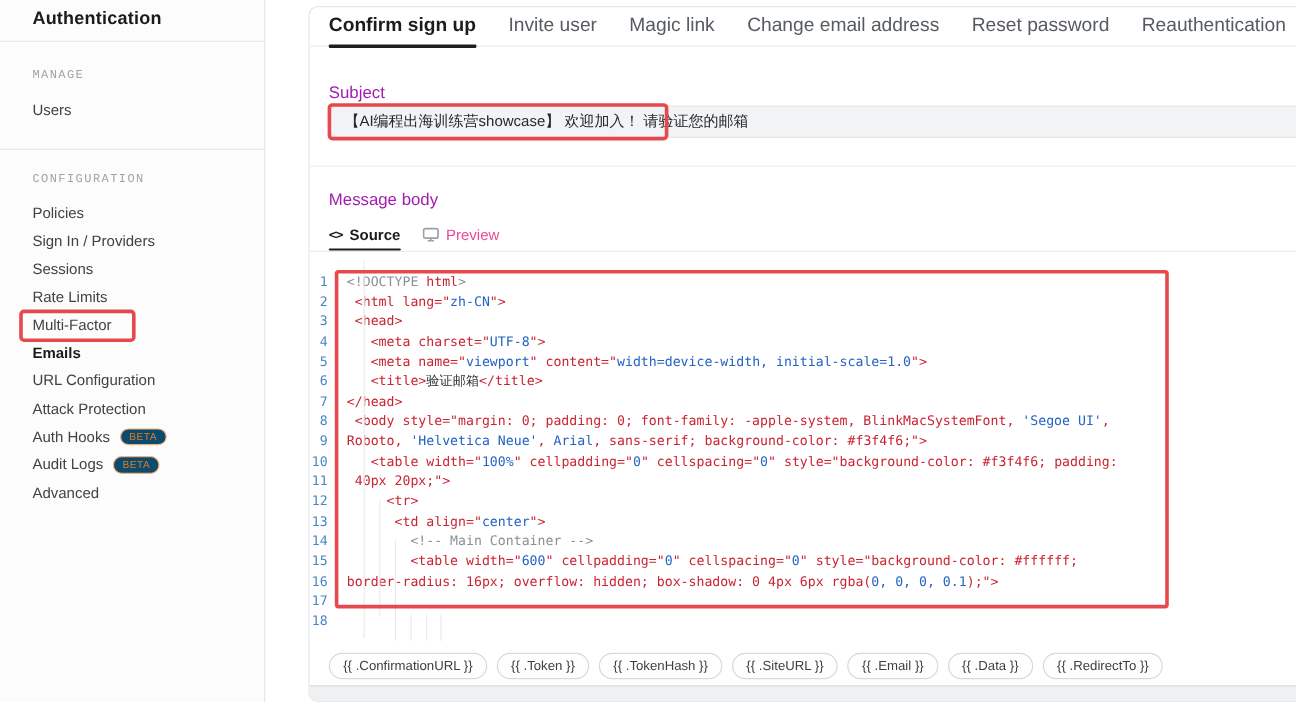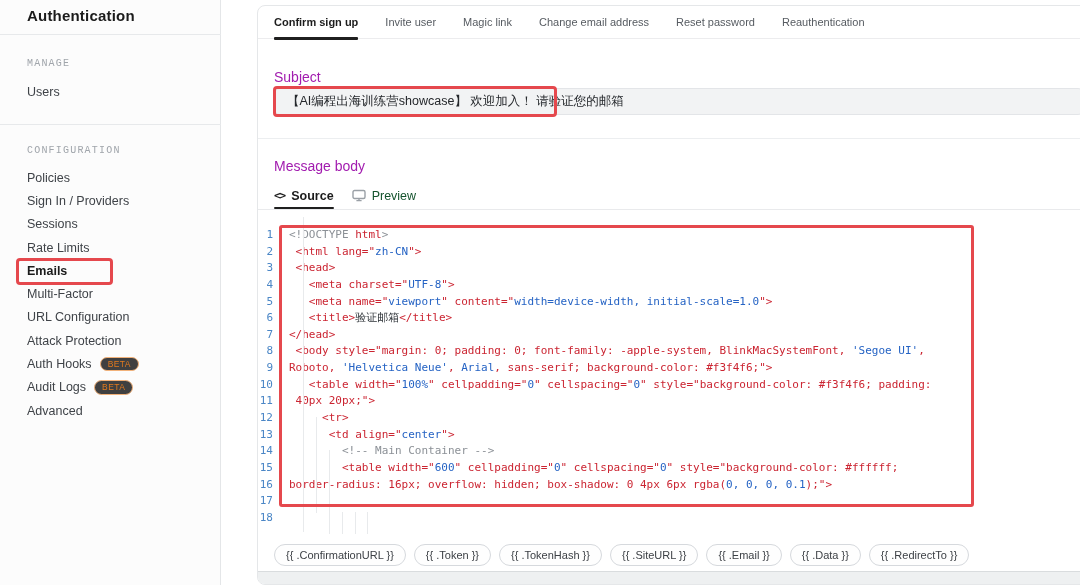--- a/index.html
+++ b/index.html
@@ -13,43 +13,43 @@
   .sb-divider { position:absolute; left:0; width:221px; height:1px; background:#e7e9eb; }
   .sb-section-label { position:absolute; left:27px; font-family:Liberation Mono, monospace;
     font-size:10px; letter-spacing:1.2px; color:#a0a5ab; }
   .sb-items { position:absolute; left:0; width:262px; }
   .sb-item { position:relative; height:23.3px; display:flex; align-items:center; padding-left:27px;
     font-size:12.5px; color:#3f4348; cursor:pointer; }
   .sb-item.active { font-weight:700; color:#1b1b1b; }
   .sb-item.active .row-bg { position:absolute; left:8px; right:9px; top:0; bottom:0;
     background:#f0f0f1; border-radius:4px; z-index:-1; }
   .badge { margin-left:8px; font-size:8.5px; letter-spacing:.4px; color:var(--badge);
-    border:1px solid #f2b27a; background:#404040; border-radius:999px; padding:1.5px 7px 1px; line-height:1.2; }
+    border:1px solid #f2b27a; background:#0c4a6e; border-radius:999px; padding:1.5px 7px 1px; line-height:1.2; }
 
   
   .card { position:absolute; left:257px; top:5px; width:840px; height:580px;
     background:#fff; border:1px solid #e5e7e9; border-radius:8px; overflow:hidden; }
   .tabbar { position:absolute; left:0; top:0; width:100%; height:33px;
     display:flex; align-items:center; gap:27px; padding-left:16px;
     border-bottom:1px solid #ececee; }
-  .tab { font-size:11px; color:#565b61; cursor:pointer; position:relative; height:33px;
+  .tab { font-size:16px; color:#565b61; cursor:pointer; position:relative; height:33px;
     display:flex; align-items:center; }
   .tab.active { color:#1c1c1c; font-weight:700; }
   .tab.active::after { content:""; position:absolute; left:0; right:0; bottom:-1px; height:2.5px;
     background:var(--underline); border-radius:1px; }
 
   .field-label { position:absolute; left:16px; font-size:14px; color:#a21caf; }
   .subject-input { position:absolute; left:16px; top:82px; width:810px; height:27px;
     background:#f2f3f4; border:1px solid #e3e5e8; border-radius:6px;
     display:flex; align-items:center; padding-left:12px; }
   .subject-text { font-size:12.5px; color:#25282c; white-space:nowrap; }
   .card-divider { position:absolute; left:0; top:132px; width:100%; height:1px; background:#eceef0; }
 
   .view-tabs { position:absolute; left:16px; top:176px; display:flex; gap:18px; height:27px; }
-  .view-tab { display:flex; align-items:center; gap:6px; font-size:12.5px; color:#14532d; cursor:pointer; position:relative; }
+  .view-tab { display:flex; align-items:center; gap:6px; font-size:12.5px; color:#ec4899; cursor:pointer; position:relative; }
   .view-tab.active { color:#1c1c1c; font-weight:700; }
   .view-tab.active::after { content:""; position:absolute; left:0; right:0; bottom:0; height:2.5px;
     background:var(--underline); border-radius:1px; }
   .code-glyph { font-family:"DejaVu Sans Mono", monospace; font-size:11px; font-weight:700; letter-spacing:-1px; }
   .monitor-svg { display:block; }
 
   
   .editor { position:absolute; left:0; top:203px; width:100%; height:324px;
     background:#fff; border-top:1px solid #e9eaec; cursor:text; }
   .gutter { position:absolute; left:0; top:17px; width:15px; text-align:right;
@@ -100,26 +100,26 @@
       </div>
       <div class="sb-item">
         <span>Sign In / Providers</span>
       </div>
       <div class="sb-item">
         <span>Sessions</span>
       </div>
       <div class="sb-item">
         <span>Rate Limits</span>
       </div>
+      <div class="sb-item">
+        <span>Multi-Factor</span>
+      </div>
       <div class="sb-item active">
         <div class="row-bg"></div>
         <span>Emails</span>
-      </div>
-      <div class="sb-item">
-        <span>Multi-Factor</span>
       </div>
       <div class="sb-item">
         <span>URL Configuration</span>
       </div>
       <div class="sb-item">
         <span>Attack Protection</span>
       </div>
       <div class="sb-item">
         <span>Auth Hooks</span>
         <span class="badge">BETA</span>

